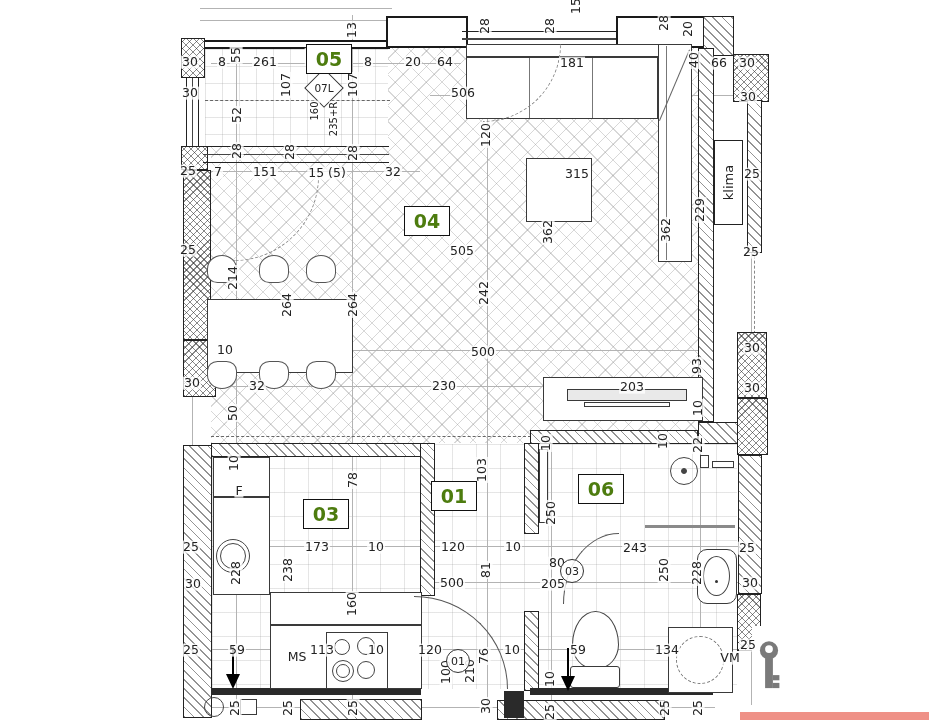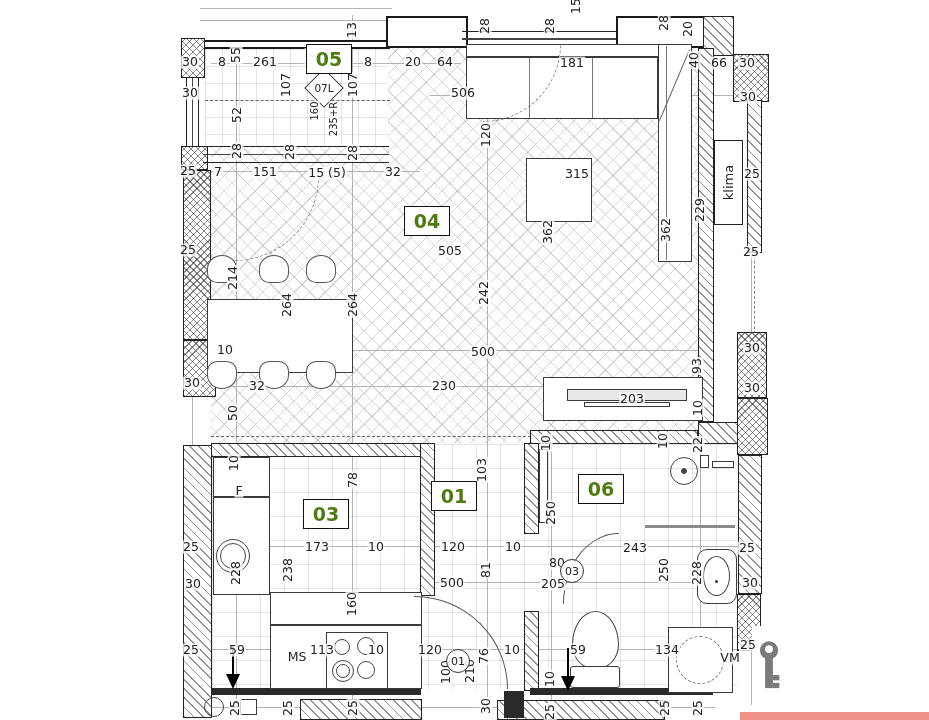--- a/index.html
+++ b/index.html
@@ -249,33 +249,33 @@
     <span class="dim r" style="left: 290px; top: 152px;">28</span>
     <span class="dim r" style="left: 353px; top: 153px;">28</span>
     <span class="dim" style="left: 188px; top: 171px;">25</span>
     <span class="dim" style="left: 218px; top: 172px;">7</span>
     <span class="dim" style="left: 265px; top: 172px;">151</span>
     <span class="dim" style="left: 327px; top: 173px;">15 (5)</span>
     <span class="dim" style="left: 393px; top: 172px;">32</span>
     <span class="dim" style="left: 577px; top: 174px;">315</span>
     <span class="dim r" style="left: 548px; top: 232px;">362</span>
     <span class="dim r" style="left: 666px; top: 230px;">362</span>
-    <span class="dim" style="left: 450px; top: 251px; text-align: center;">505</span>
+    <span class="dim" style="left: 462px; top: 251px; text-align: center;">505</span>
     <span class="dim" style="left: 188px; top: 250px;">25</span>
     <span class="dim" style="left: 751px; top: 252px;">25</span>
     <span class="dim r" style="left: 233px; top: 278px;">214</span>
     <span class="dim r" style="left: 287px; top: 305px;">264</span>
     <span class="dim r" style="left: 353px; top: 305px;">264</span>
     <span class="dim r" style="left: 484px; top: 293px;">242</span>
     <span class="dim" style="left: 225px; top: 350px;">10</span>
     <span class="dim" style="left: 483px; top: 352px;">500</span>
     <span class="dim" style="left: 752px; top: 348px;">30</span>
     <span class="dim" style="left: 257px; top: 386px;">32</span>
     <span class="dim" style="left: 405px; top: 386px; margin-left: 39px;">230</span>
-    <span class="dim" style="left: 632px; top: 399px;">203</span>
+    <span class="dim" style="left: 632px; top: 387px;">203</span>
     <span class="dim r" style="left: 697px; top: 366px;">93</span>
     <span class="dim" style="left: 752px; top: 388px;">30</span>
     <span class="dim" style="left: 192px; top: 383px;">30</span>
     <span class="dim r" style="left: 233px; top: 413px;">50</span>
     <span class="dim r" style="left: 698px; top: 408px;">10</span>
     <span class="dim r" style="left: 546px; top: 443px;">10</span>
     <span class="dim r" style="left: 663px; top: 441px;">10</span>
     <span class="dim r" style="left: 698px; top: 445px;">22</span>
     <span class="dim r" style="left: 234px; top: 463px;">10</span>
     <span class="dim r" style="left: 482px; top: 470px;">103</span>

